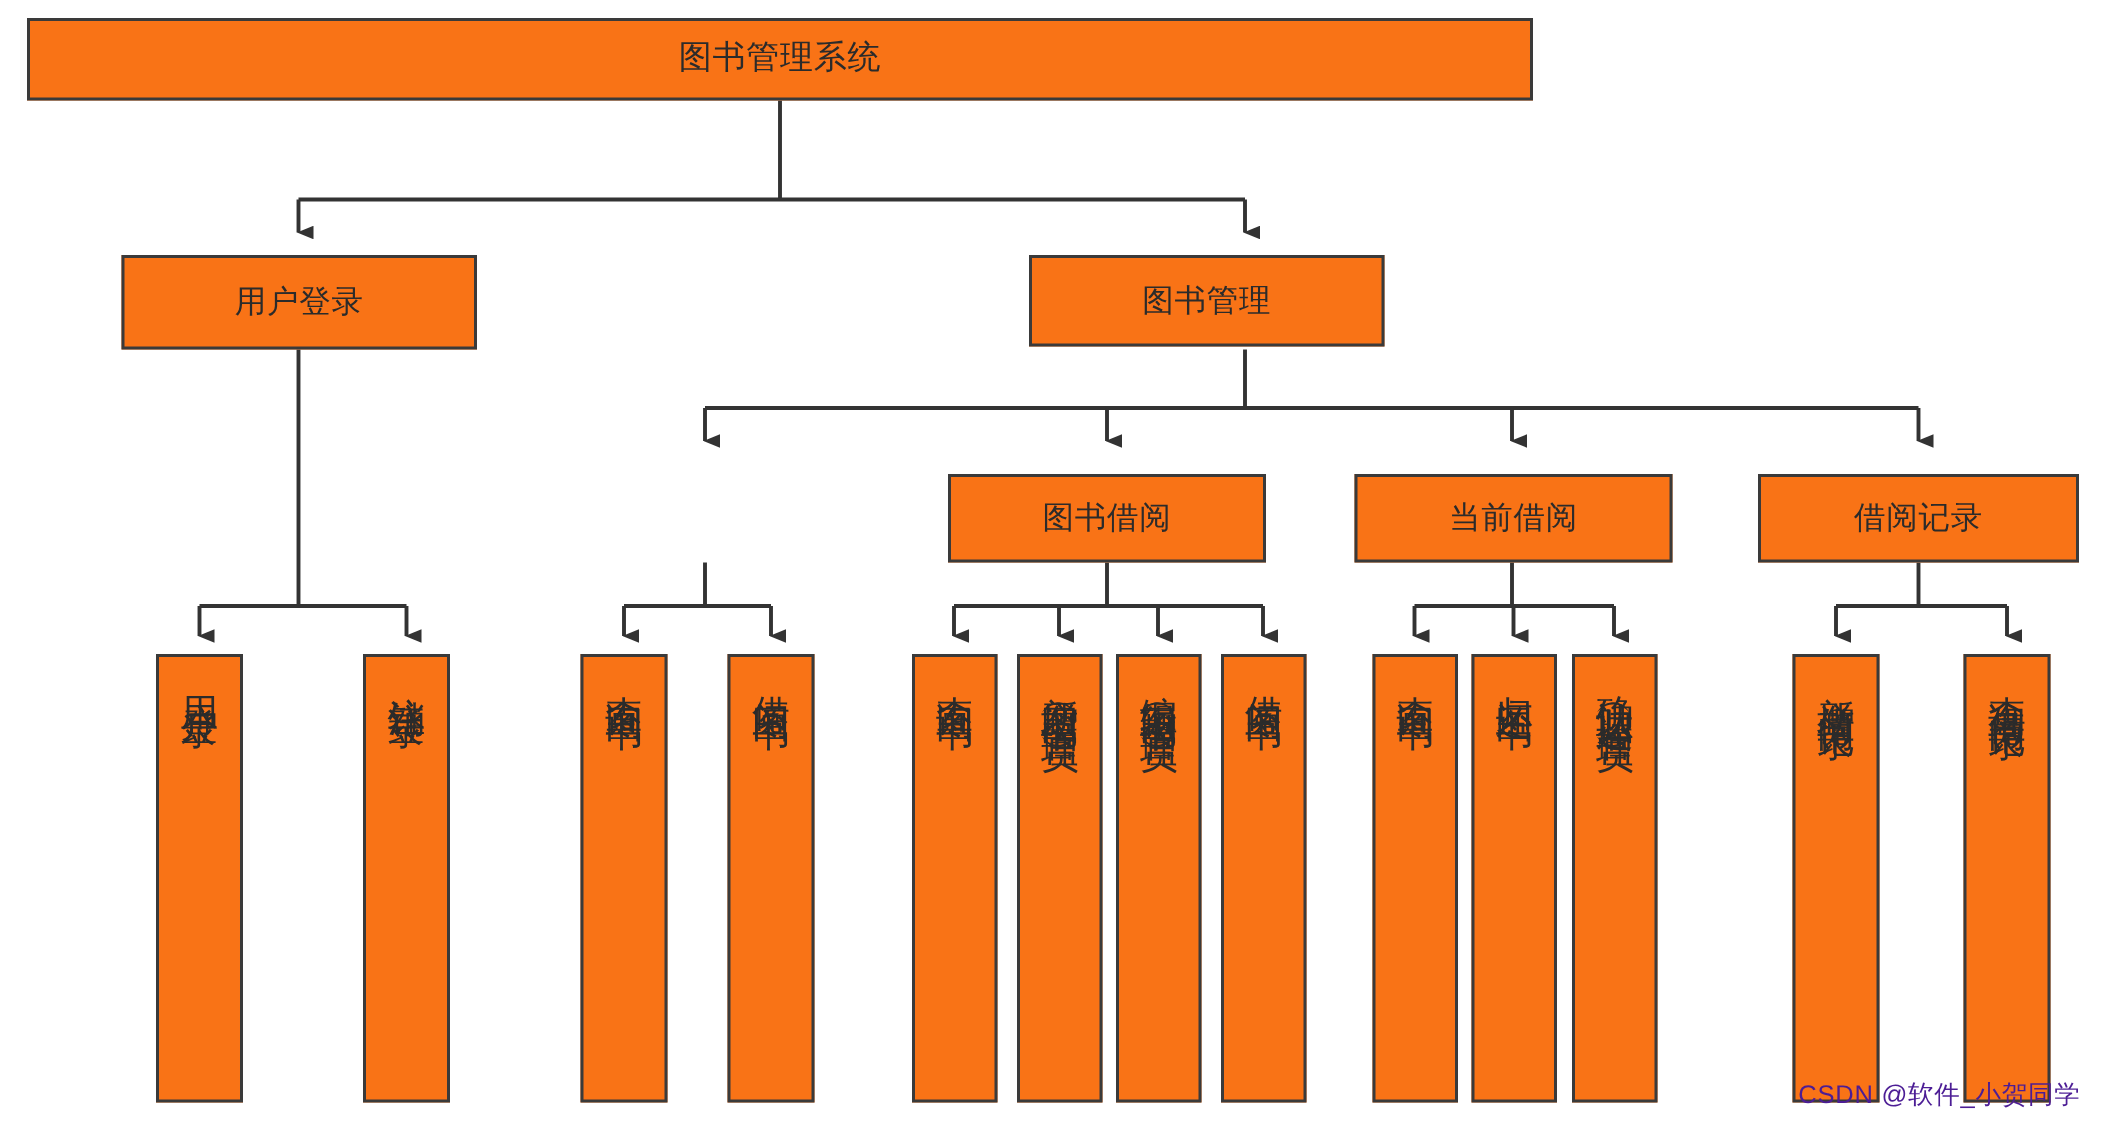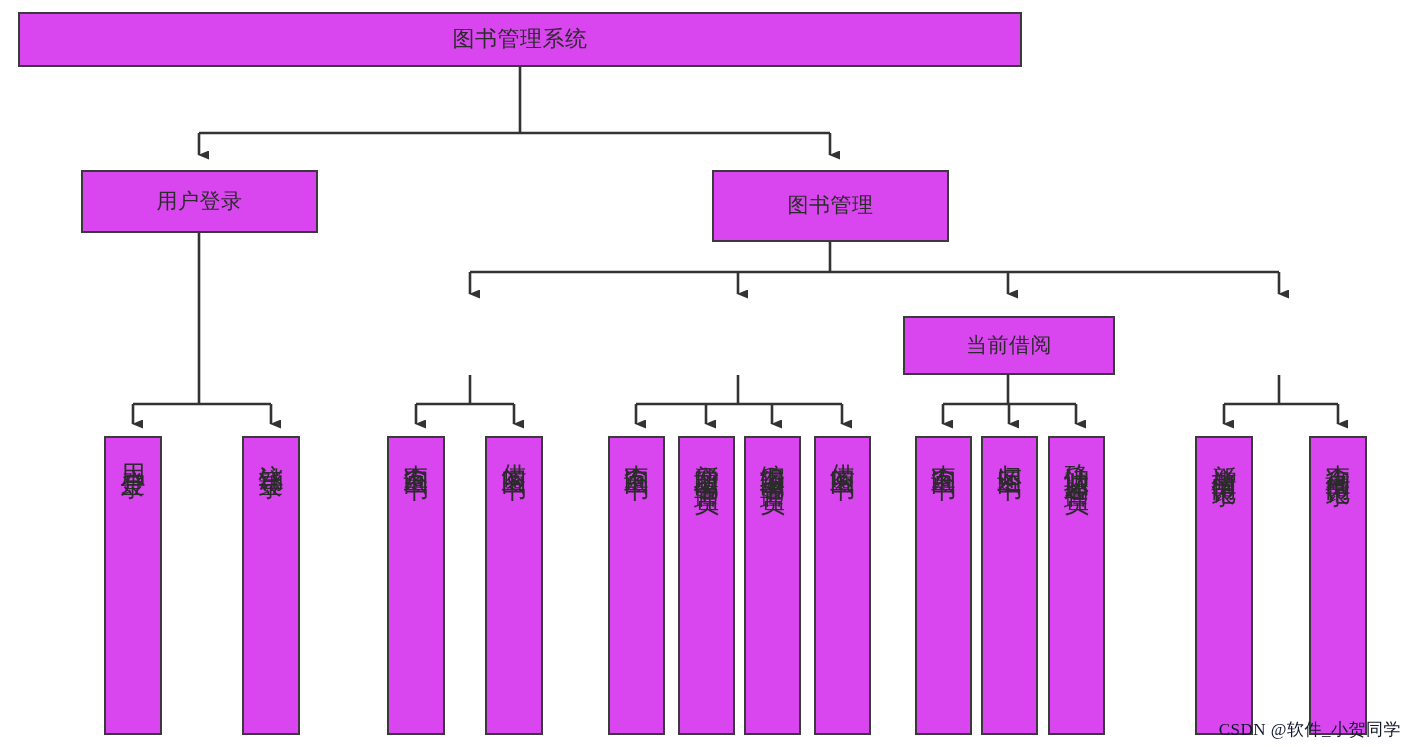--- a/index.html
+++ b/index.html
@@ -20,21 +20,21 @@
     position:absolute;
     left:0; top:0;
     width:1405px;
     height:747px;
     pointer-events:none;
   }
   
   .node{
     position:absolute;
     box-sizing:border-box;
-    background:#d946ef;
+    background:#f97316;
     border:2px solid #3a3a3a;
     display:flex;
     align-items:center;
     justify-content:center;
     text-align:center;
     color:#2b2b2b;
     z-index:3;
   }
   .node .lbl{
     display:block;
@@ -58,28 +58,28 @@
     font-size:25px;
     line-height:1;
     letter-spacing:4px;
     white-space:nowrap;
     height:auto;
     max-height:100%;
   }
   
   #watermark{
     position:absolute;
-    right:4px;
+    right:18px;
     bottom:6px;
     font-size:17px;
-    color:#0f172a;
+    color:#4c1d95;
     letter-spacing:0.5px;
     z-index:5;
     white-space:nowrap;
-    font-family:Liberation Serif, serif;
+    font-family:Liberation Sans, sans-serif;
   }
 </style>
 </head>
 <body>
 
 <div id="canvas">
 
   <svg id="wires" viewBox="0 0 1405 747" xmlns="http://www.w3.org/2000/svg">
     <defs>
       <marker id="arw" markerWidth="9" markerHeight="11" refX="4.5" refY="10" orient="auto" markerUnits="userSpaceOnUse">
@@ -131,30 +131,36 @@
   </svg>
 
   <div class="node h root" style="left:18px; top:12px; width:1004px; height:55px;">
     <span class="lbl">图书管理系统</span>
   </div>
 
   <div class="node h" style="left:81px; top:170px; width:237px; height:63px;">
     <span class="lbl">用户登录</span>
   </div>
 
-  <div class="node h" style="left:712px; top:170px; width:237px; height:72px;">
+  <div class="node h" style="left:686px; top:170px; width:237px; height:61px;">
     <span class="lbl">图书管理</span>
   </div>
 
 
+  <div class="node h" style="left:632px; top:316px; width:212px; height:59px;">
+    <span class="lbl">图书借阅</span>
+  </div>
 
   <div class="node h" style="left:903px; top:316px; width:212px; height:59px;text-align:center;">
     <span class="lbl">当前借阅</span>
   </div>
 
+  <div class="node h" style="left:1172px; top:316px; width:214px; height:59px;">
+    <span class="lbl">借阅记录</span>
+  </div>
 
   <div class="node v" style="left:104px; top:436px; width:58px; height:299px;">
     <span class="lbl">用户登录</span>
   </div>
 
   <div class="node v" style="left:242px; top:436px; width:58px; height:299px;">
     <span class="lbl">注销登录</span>
   </div>
 
   <div class="node v" style="left:387px; top:436px; width:58px; height:299px;">

